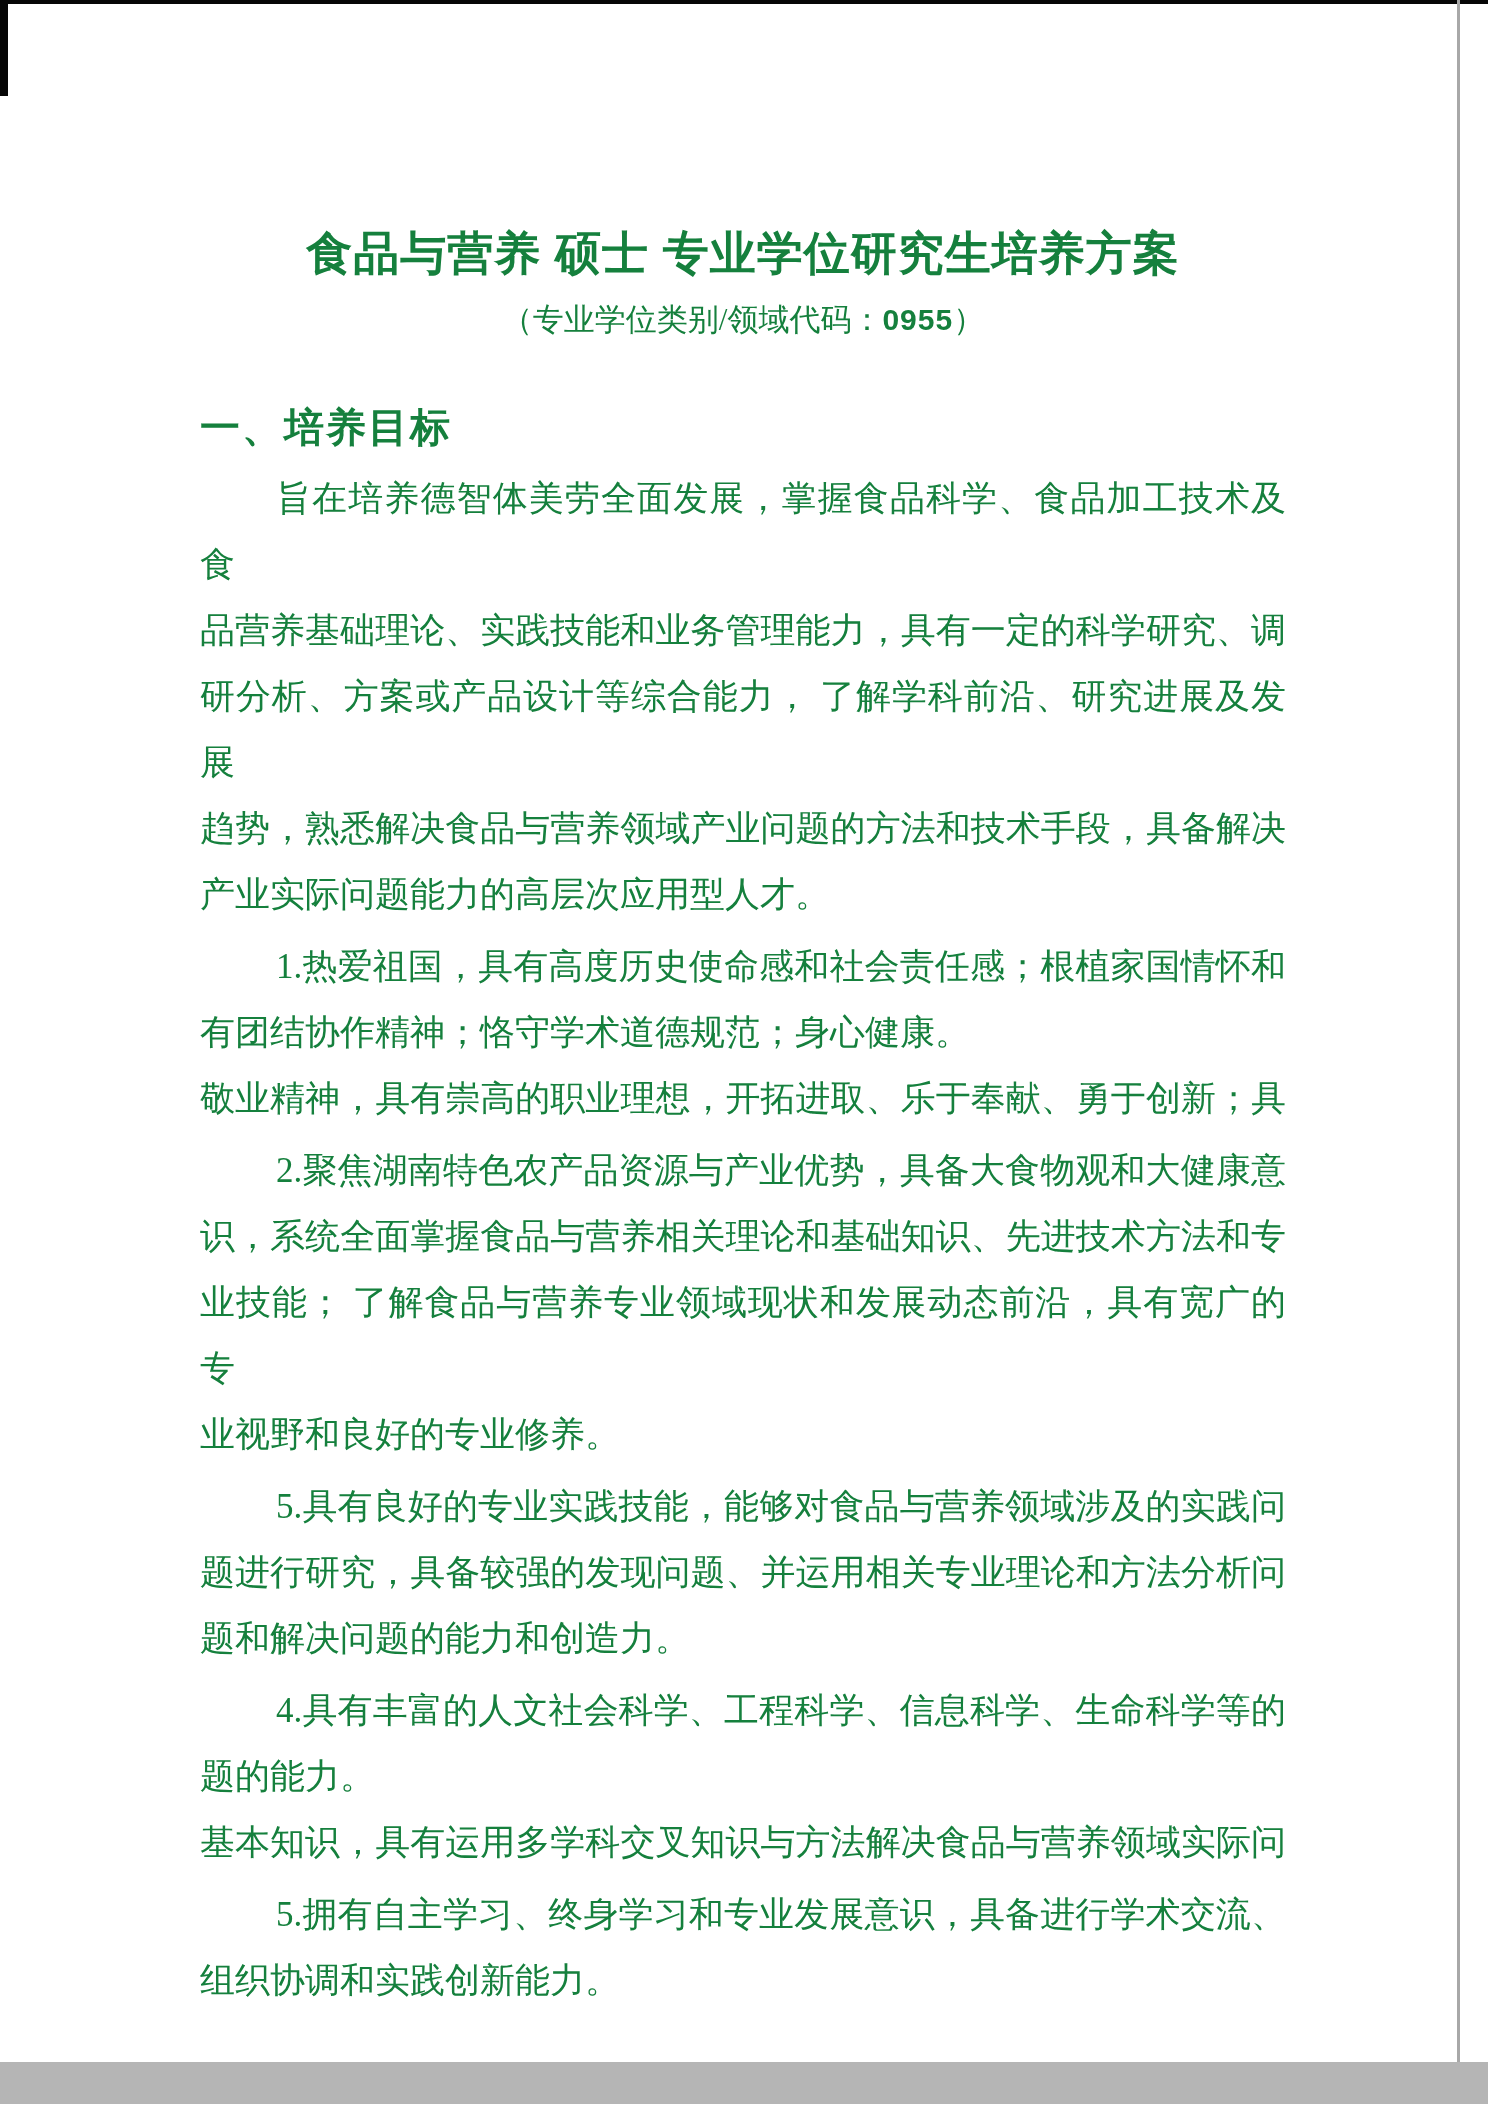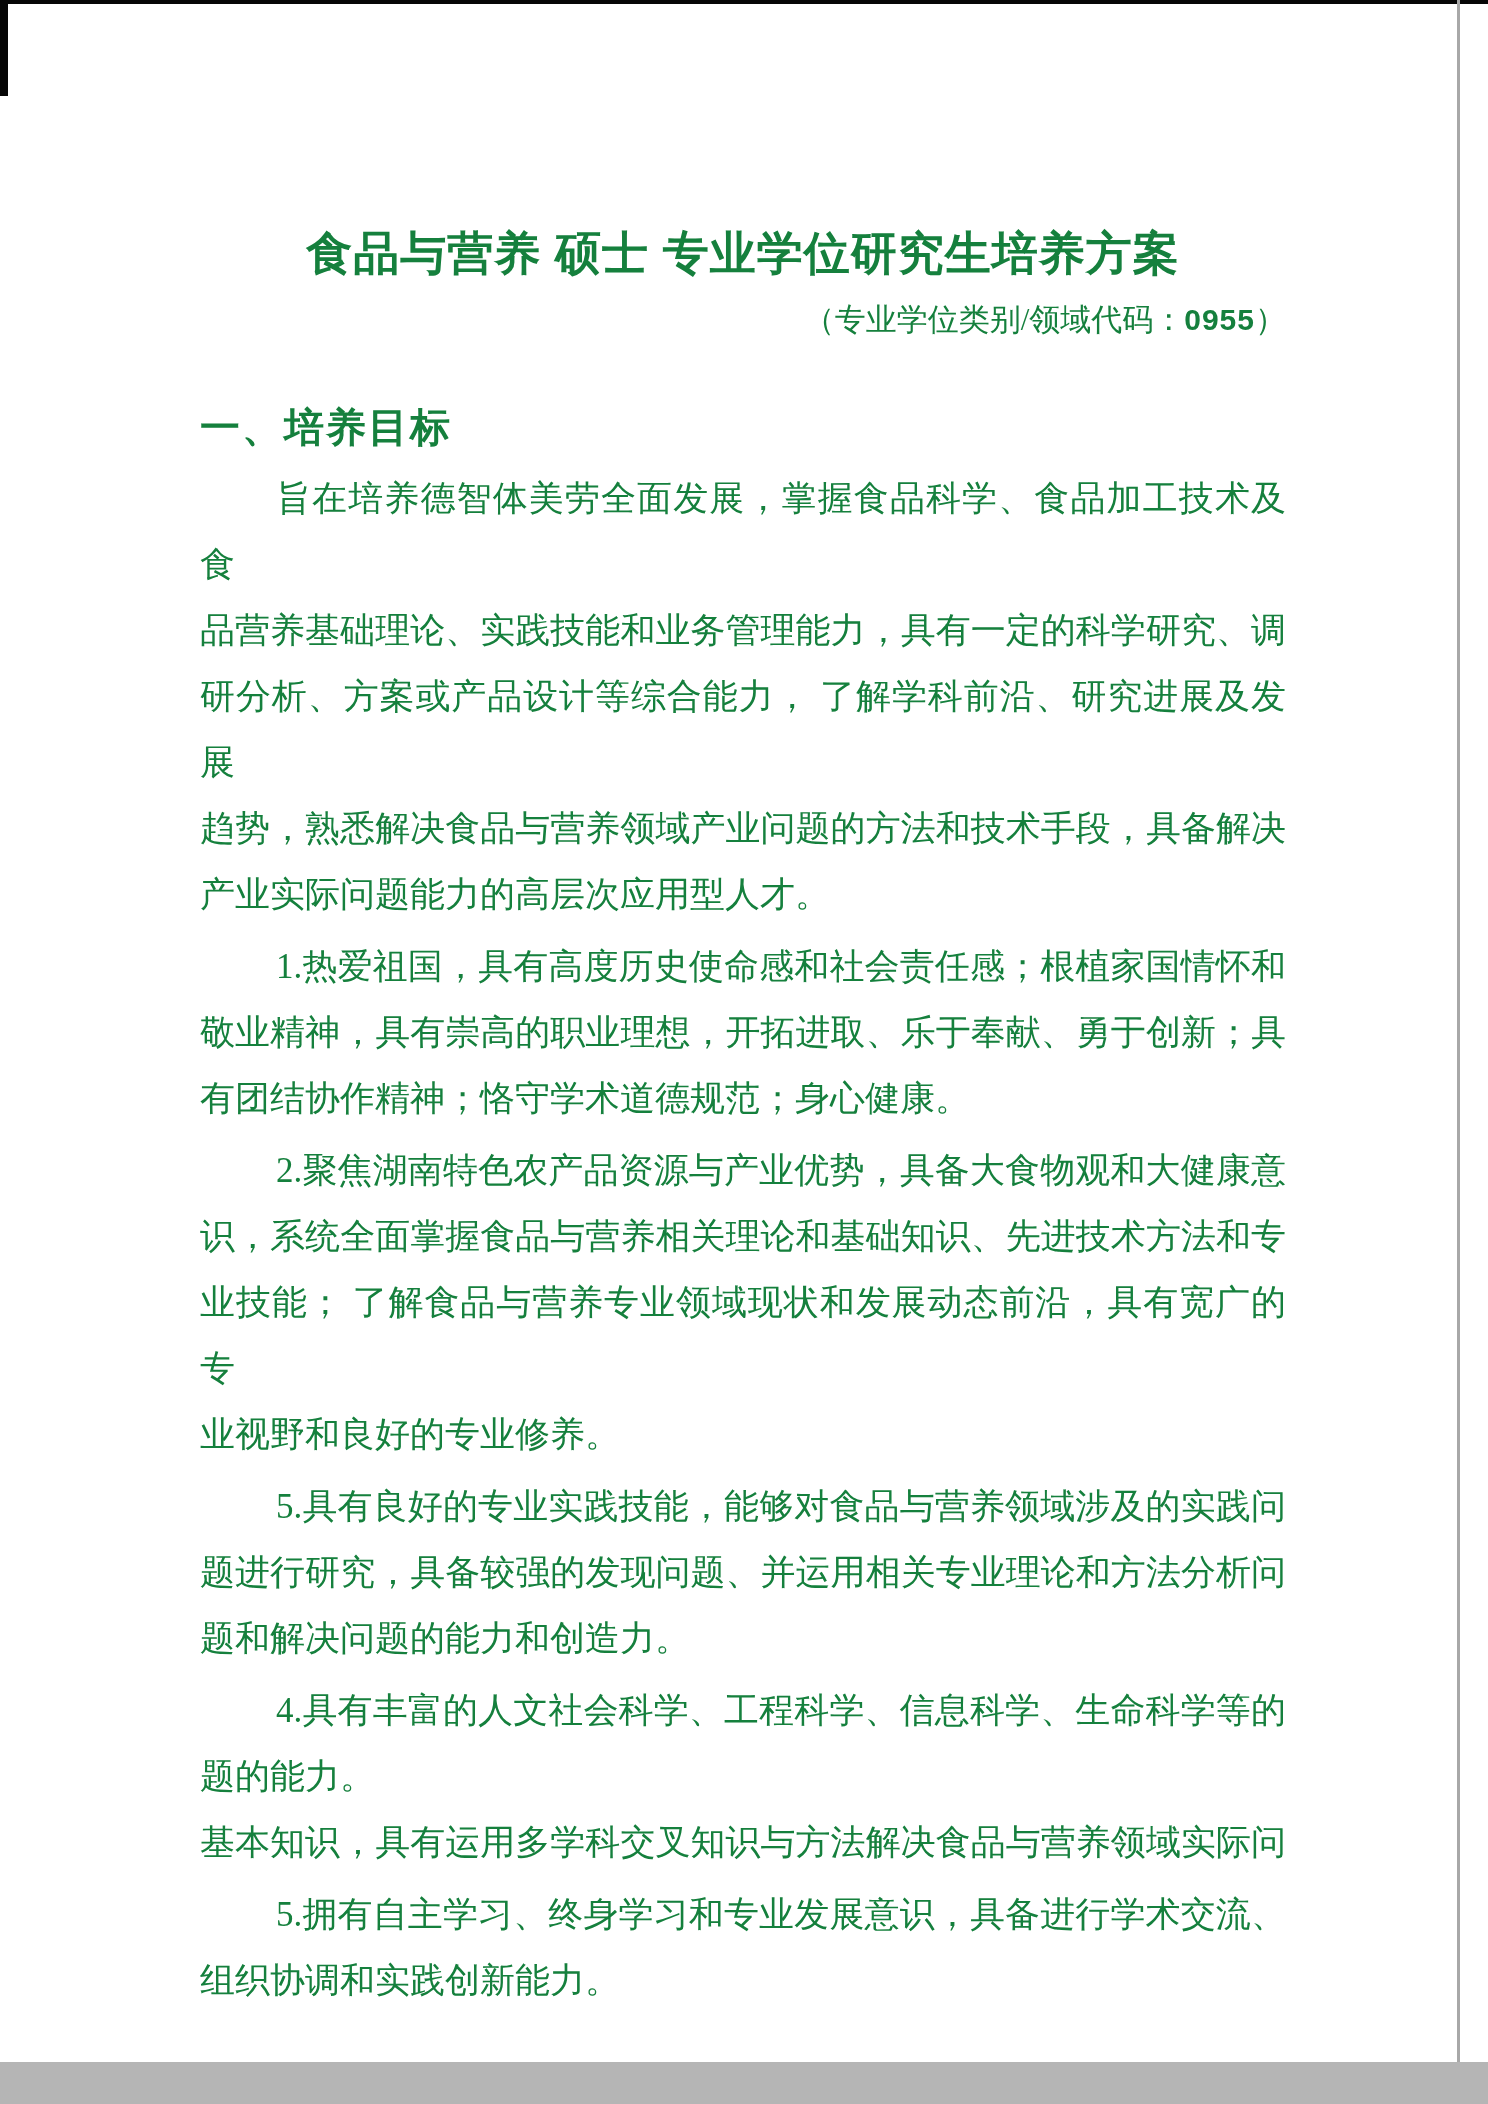--- a/index.html
+++ b/index.html
@@ -24,21 +24,21 @@
     margin-top:228px;
     font-size:46px; line-height:50px; font-weight:bold;
     text-align:center;
     font-family:"Liberation Sans", sans-serif;
     letter-spacing:1px;
     white-space:nowrap;
   }
   .doc-subtitle {
     margin-top:24px;
     font-size:31px; line-height:36px;
-    text-align:right;
+    text-align:center;
     white-space:nowrap;
   }
   .doc-subtitle .code {
     font-family:"Liberation Sans", sans-serif;
     font-weight:bold;
     font-size:30px;
     letter-spacing:1px;
   }
   .section-heading {
     margin-top:68px;
@@ -83,22 +83,22 @@
     <div class="body-paragraphs">
         <div class="para">
           <div class="line first">旨在培养德智体美劳全面发展，掌握食品科学、食品加工技术及食</div>
           <div class="line">品营养基础理论、实践技能和业务管理能力，具有一定的科学研究、调</div>
           <div class="line">研分析、方案或产品设计等综合能力， 了解学科前沿、研究进展及发展</div>
           <div class="line">趋势，熟悉解决食品与营养领域产业问题的方法和技术手段，具备解决</div>
           <div class="line last">产业实际问题能力的高层次应用型人才。</div>
         </div>
         <div class="para">
           <div class="line first">1.热爱祖国，具有高度历史使命感和社会责任感；根植家国情怀和</div>
+          <div class="line last">有团结协作精神；恪守学术道德规范；身心健康。</div>
           <div class="line">敬业精神，具有崇高的职业理想，开拓进取、乐于奉献、勇于创新；具</div>
-          <div class="line last">有团结协作精神；恪守学术道德规范；身心健康。</div>
         </div>
         <div class="para">
           <div class="line first">2.聚焦湖南特色农产品资源与产业优势，具备大食物观和大健康意</div>
           <div class="line">识，系统全面掌握食品与营养相关理论和基础知识、先进技术方法和专</div>
           <div class="line">业技能； 了解食品与营养专业领域现状和发展动态前沿，具有宽广的专</div>
           <div class="line last">业视野和良好的专业修养。</div>
         </div>
         <div class="para">
           <div class="line first">5.具有良好的专业实践技能，能够对食品与营养领域涉及的实践问</div>
           <div class="line">题进行研究，具备较强的发现问题、并运用相关专业理论和方法分析问</div>

